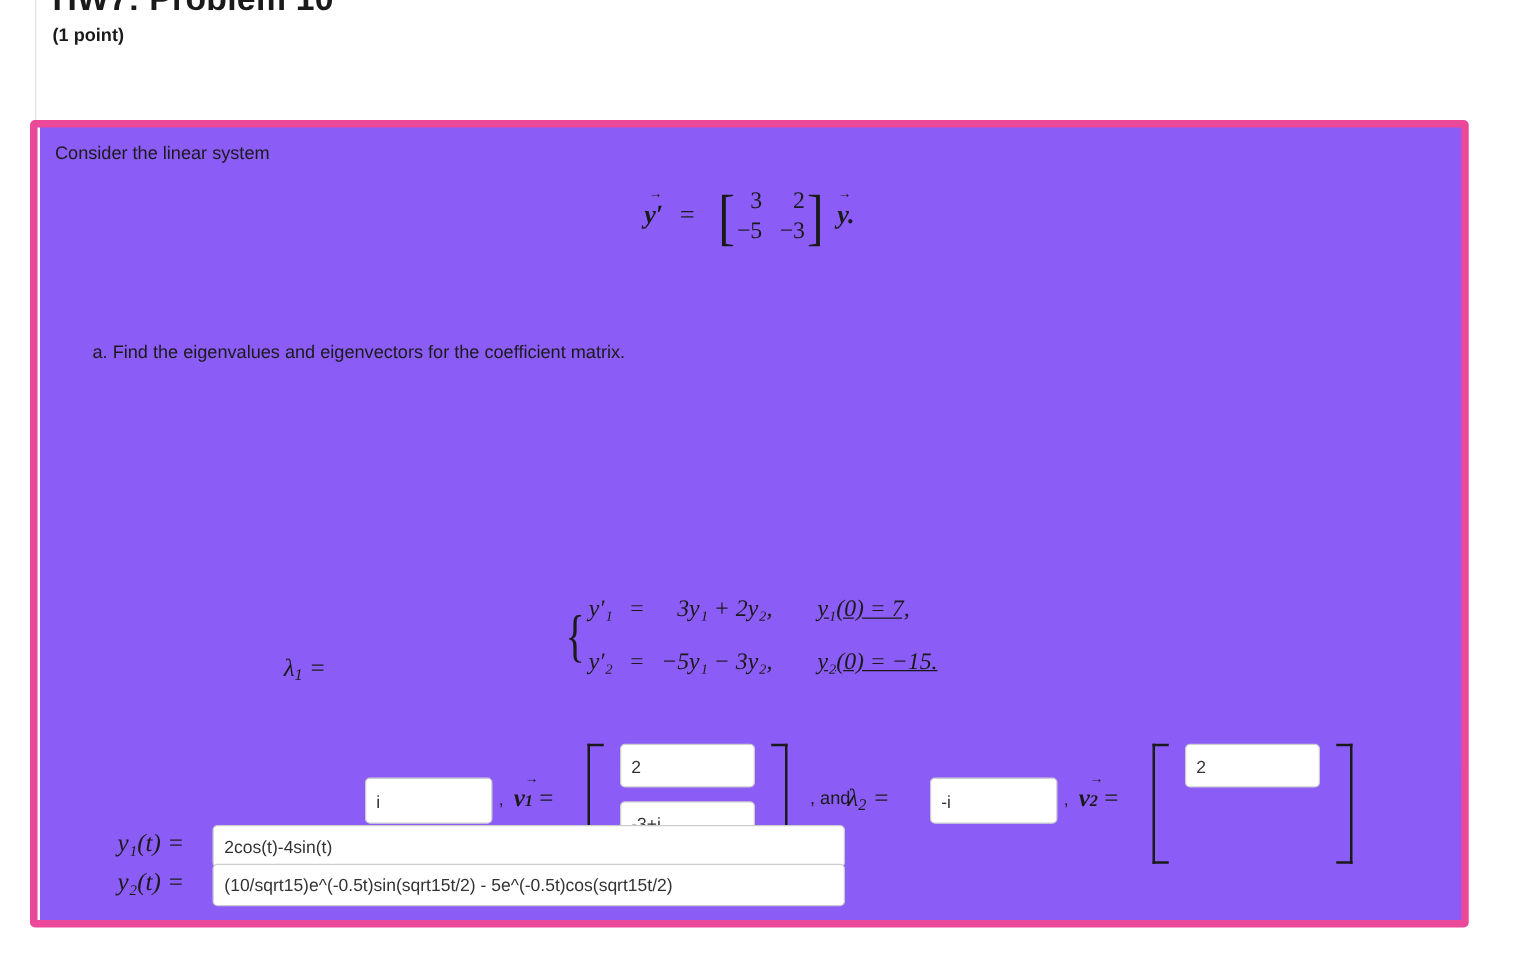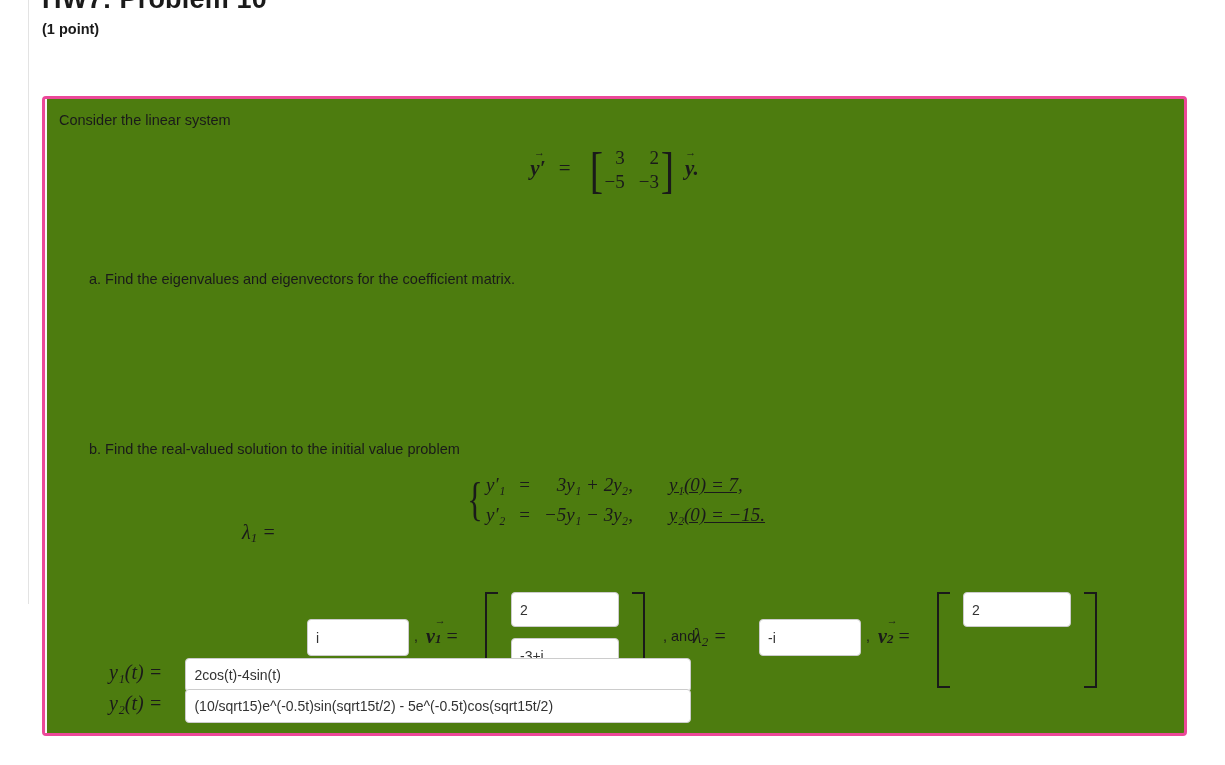--- a/index.html
+++ b/index.html
@@ -39,26 +39,26 @@
   }
   .points {
     position: absolute;
     left: 42px;
     top: 21px;
     font-size: 14.5px;
     font-weight: bold;
   }
   .card {
     position: absolute;
-    left: 42px;
+    left: 24px;
     top: 96px;
     width: 1139px;
     height: 634px;
-    background: #4d7c0f;
-    border: 3px solid #ec4899;
+    background: #8b5cf6;
+    border: 6px solid #ec4899;
     border-radius: 4px;
   }
   .card-accent {
     position: absolute;
     left: 0;
     top: 0;
     width: 2px;
     height: 100%;
     background: #f7f7f7;
   }
@@ -213,21 +213,21 @@
     display: inline-block;
     font-size: 46px;
     line-height: 0.8;
     vertical-align: middle;
     transform: scaleX(0.7);
     font-family: "Liberation Serif", serif;
   }
   .sys-grid {
     display: inline-grid;
     grid-template-columns: auto auto auto auto;
-    gap: 8px 14px;
+    gap: 20px 14px;
     vertical-align: middle;
     text-align: left;
   }
   .sys-grid .c-eq { text-align: center; }
   .sys-grid .c-rhs { text-align: right; }
   .sys-grid .c-ic { padding-left: 22px; text-decoration: underline; }
   .it { font-style: italic; }
 
   .sol1 { position: absolute; left: 64px; top: 528px; }
   .sol2 { position: absolute; left: 64px; top: 559px; }
@@ -337,21 +337,20 @@
 
       <div class="v2-box">
         <div class="vbox-bracket-l"></div>
         <div class="vbox-inputs">
           <input class="ans" value="2" style="">
         </div>
         <div class="vbox-bracket-r"></div>
       </div>
     </div>
 
-    <div class="part part-b">b. Find the real-valued solution to the initial value problem</div>
 
     <div class="sys">
       <span class="brace">{</span><span class="sys-grid">
         <span class="c-lhs it">y′₁</span>
         <span class="c-eq">=</span>
         <span class="c-rhs it">3y₁ + 2y₂,</span>
         <span class="c-ic it">y₁(0) = 7,</span>
         <span class="c-lhs it">y′₂</span>
         <span class="c-eq">=</span>
         <span class="c-rhs it">−5y₁ − 3y₂,</span>

